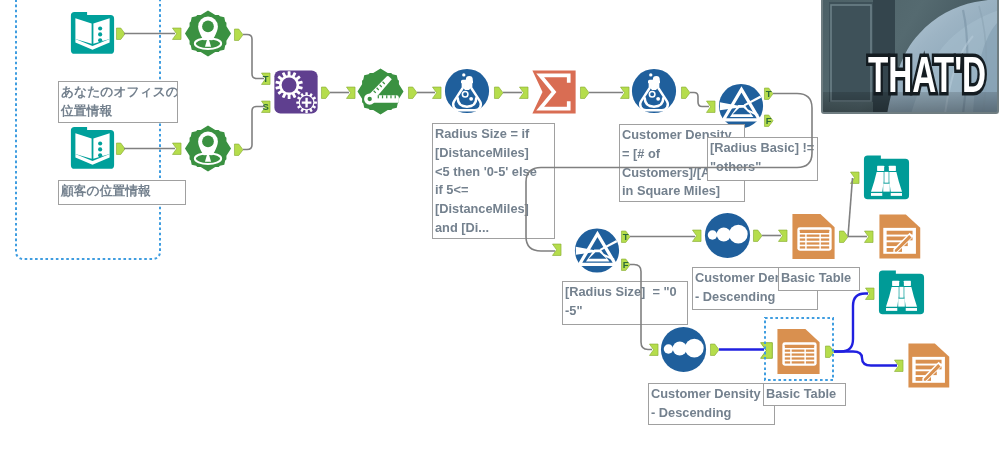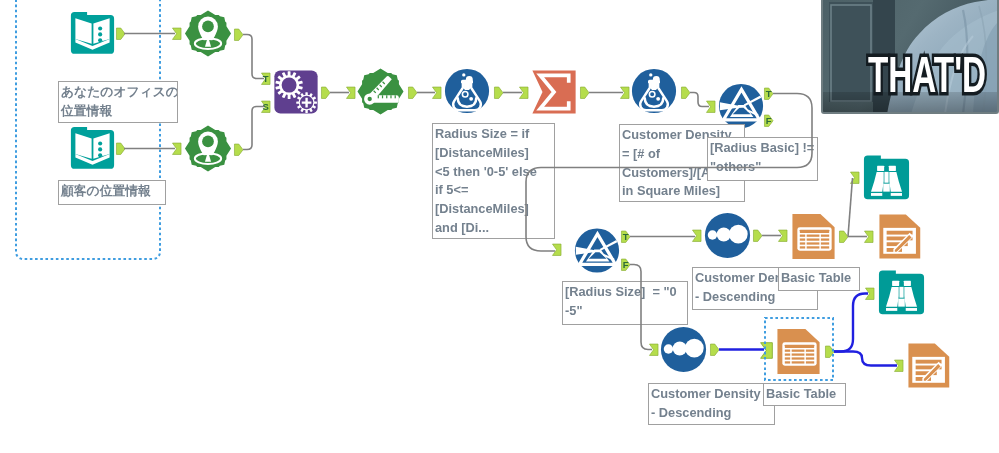--- a/index.html
+++ b/index.html
@@ -537,21 +537,21 @@
           <path d="M0.5 0.5 H9.5 V12.5 H0.5 L4.8 6.5 z" fill="#b5dd4c" stroke="#8aae36" stroke-width="0.7"></path>
         </svg>
       </div>
       <div style="position: absolute; left: 764px; top: 317px; width: 70px; height: 64px; z-index: 7;">
         <svg width="70" height="64" viewBox="0 0 70 64">
       <rect x="1" y="1" width="68" height="62" fill="none" stroke="#3f9de0" stroke-width="2" stroke-dasharray="2.6 2.6"></rect>
     </svg>
       </div>
       <div class="anno" style="left: 58px; top: 65px; width: 120px; height: 42px; z-index: 3; margin-top: 16px;">あなたのオフィスの
 位置情報</div>
-      <div class="anno" style="left: 58px; top: 180px; width: 108px; height: 25px; z-index: 3;">顧客の位置情報</div>
+      <div class="anno" style="left: 58px; top: 180px; width: 128px; height: 25px; z-index: 3;">顧客の位置情報</div>
       <div class="anno" style="left: 432px; top: 123px; width: 123px; height: 116px; z-index: 3;">Radius Size = if
 [DistanceMiles]
 &lt;5 then '0-5' else
 if 5&lt;=
 [DistanceMiles]
 and [Di...</div>
       <div class="anno" style="left: 619px; top: 124px; width: 126px; height: 78px; z-index: 3;">Customer Density
 = [# of
 Customers]/[Area
 in Square Miles]</div>

